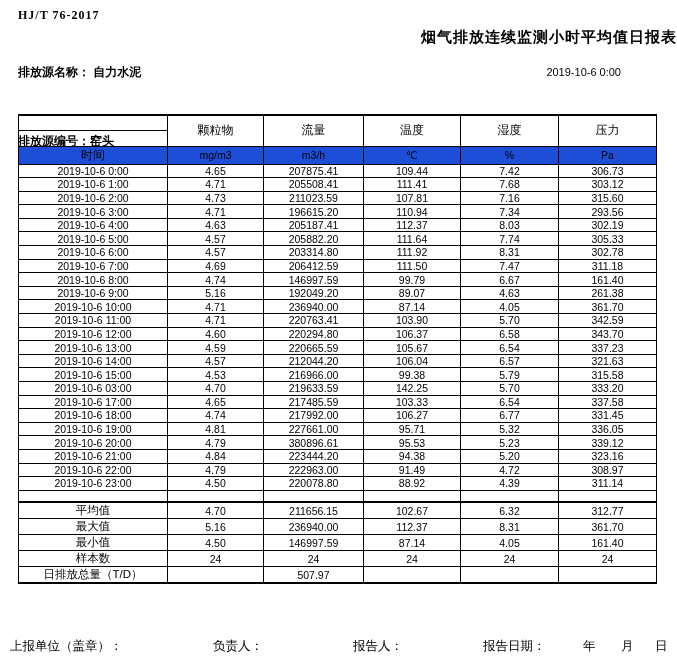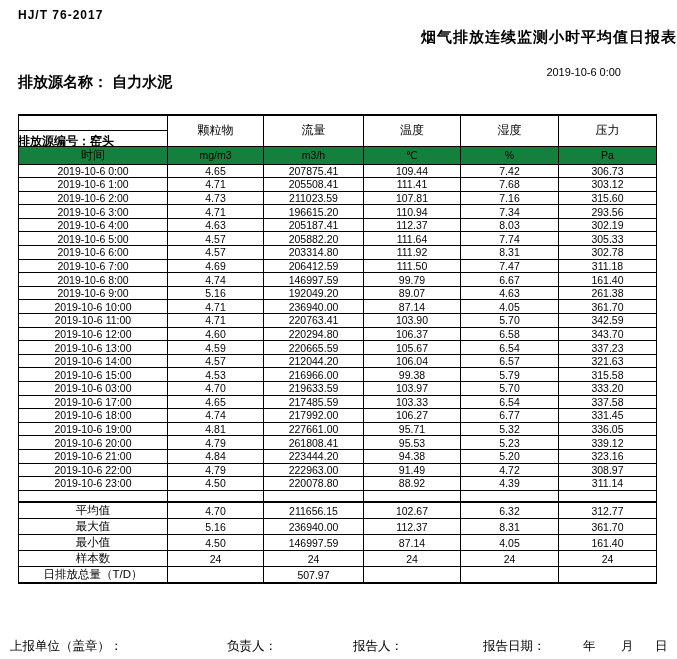--- a/index.html
+++ b/index.html
@@ -1,43 +1,43 @@
 <!DOCTYPE html>
 <html><head>
 <meta charset="utf-8">
 <style>
   * { margin:0; padding:0; box-sizing:border-box; }
   html,body { background:#ffffff; }
   body { font-family:"Liberation Sans","DejaVu Sans",sans-serif; color:#000; }
   .page { position:relative; width:677px; height:659px; background:#fff; overflow:hidden; }
 
-  .std-no   { position:absolute; left:18px; top:8px; font-size:12px; font-weight:bold; letter-spacing:1px; }
+  .std-no   { position:absolute; left:18px; top:8px; font-size:12px; font-weight:bold; letter-spacing:1px;font-family:Liberation Serif, serif; }
   .title    { position:absolute; left:0; top:28px; width:100%; text-align:right; font-size:15px; font-weight:bold; letter-spacing:1px; }
-  .src-name { position:absolute; left:18px; top:64px; font-size:15px; font-weight:bold;margin-top:9px; }
+  .src-name { position:absolute; left:18px; top:64px; font-size:12px; font-weight:bold; }
   .datetime { position:absolute; right:56px; top:66px; font-size:11px; }
   .src-id   { position:absolute; left:18px; top:93px; font-size:12px; font-weight:bold;margin-top:40px; }
 
   table.rpt { position:absolute; left:18px; top:114px; width:638px; border-collapse:collapse; table-layout:fixed;
               border-top:2px solid #000; border-bottom:2px solid #000; }
   table.rpt td { border:1px solid #000; text-align:center; vertical-align:middle; overflow:hidden; white-space:nowrap; }
 
   tr.hdrA td, tr.hdrB td { height:15px; font-size:12px; }
   tr.hdrA td.param { height:31px; font-size:12px; }
-  tr.units td { height:14px; background:#15803d; font-size:10.5px; }
+  tr.units td { height:14px; background:#1d4ed8; font-size:10.5px; }
   tr.units td.timehead { font-size:12px; }
   tbody tr.data td { height:13.6px; font-size:10.5px; }
   tr.spacer td { height:12px; border-bottom:2px solid #000; }
   tr.sum td { height:14px; font-size:10.5px; }
   tr.sum td.slabel { font-size:11.5px;border-radius:7px; }
 
   .foot-note { position:absolute; left:8px; top:620px; font-size:11.5px; }
   .foot-line { position:absolute; left:0; top:638px; width:677px; height:16px; font-size:12.5px; }
   .foot-line span { position:absolute; top:0; white-space:nowrap; }
   .fl-unit  { left:10px; }
-  .fl-resp  { left:227px;font-family:Liberation Mono, monospace; }
+  .fl-resp  { left:213px;font-family:Liberation Mono, monospace; }
   .fl-rep   { left:353px; }
   .fl-date  { left:483px;font-family:Liberation Serif, serif; }
   .fl-year  { left:583px; }
   .fl-month { left:621px; }
   .fl-day   { left:655px; }
 </style>
 </head>
 <body>
 
 <div class="page">
@@ -220,21 +220,21 @@
           <td>216966.00</td>
           <td>99.38</td>
           <td>5.79</td>
           <td>315.58</td>
         </tr>
 
         <tr class="data">
           <td>2019-10-6 03:00</td>
           <td>4.70</td>
           <td>219633.59</td>
-          <td>103.97</td>
+          <td>142.25</td>
           <td>5.70</td>
           <td>333.20</td>
         </tr>
 
         <tr class="data">
           <td>2019-10-6 17:00</td>
           <td>4.65</td>
           <td>217485.59</td>
           <td>103.33</td>
           <td>6.54</td>
@@ -255,21 +255,21 @@
           <td>4.81</td>
           <td>227661.00</td>
           <td>95.71</td>
           <td>5.32</td>
           <td>336.05</td>
         </tr>
 
         <tr class="data">
           <td>2019-10-6 20:00</td>
           <td>4.79</td>
-          <td>261808.41</td>
+          <td>380896.61</td>
           <td>95.53</td>
           <td>5.23</td>
           <td>339.12</td>
         </tr>
 
         <tr class="data">
           <td>2019-10-6 21:00</td>
           <td>4.84</td>
           <td>223444.20</td>
           <td>94.38</td>

